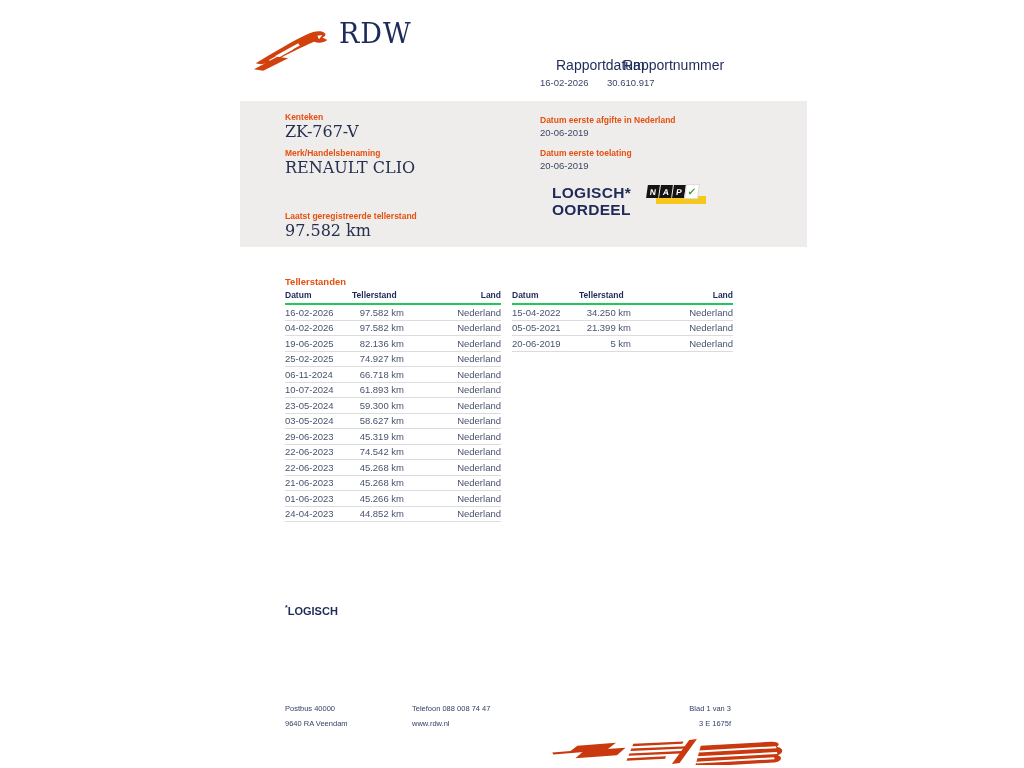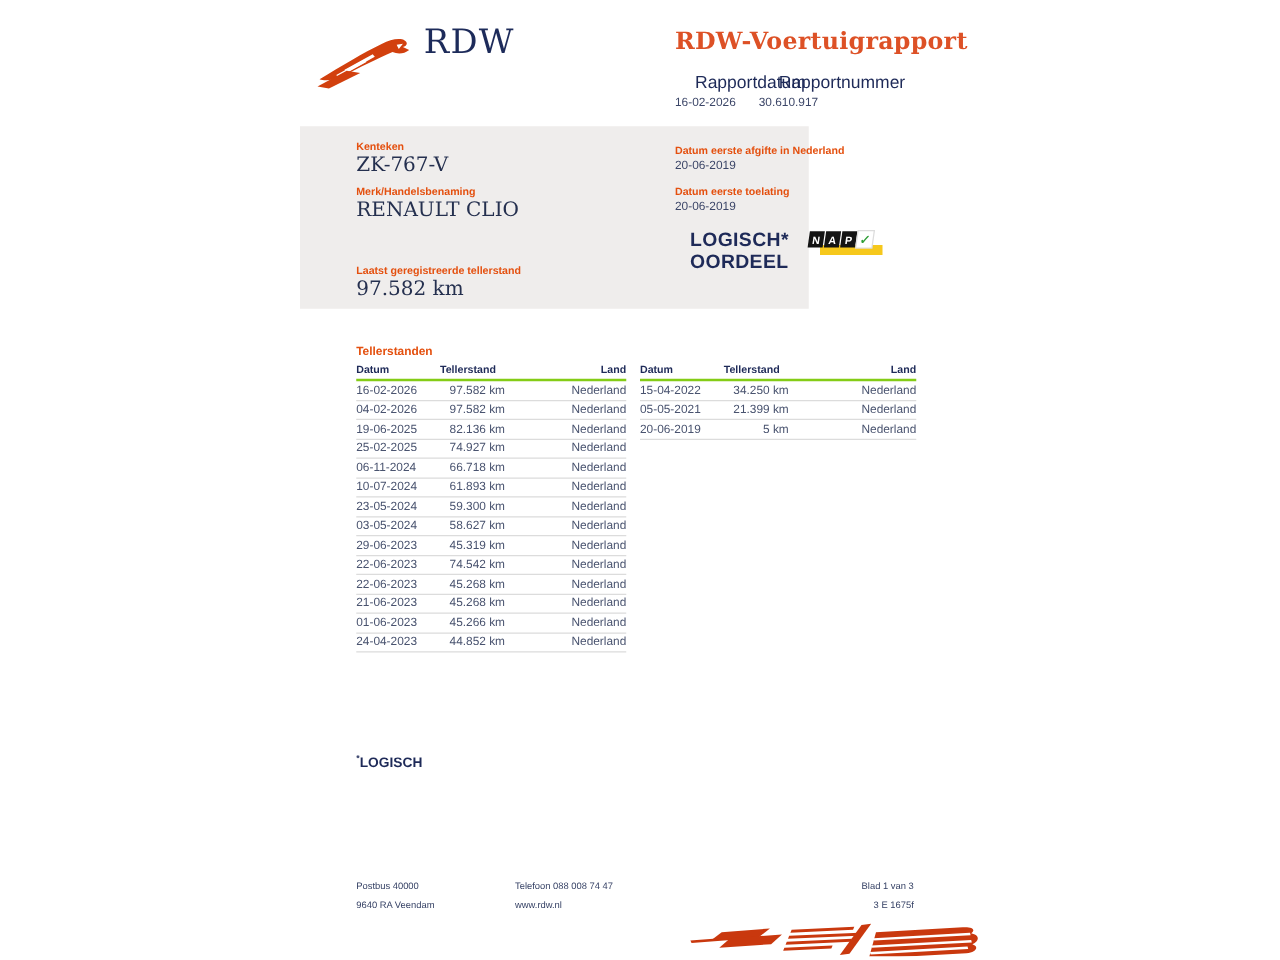--- a/index.html
+++ b/index.html
@@ -12,41 +12,41 @@
               font-size:27px;color:#1d2b5a;letter-spacing:1px;}
   .doc-title{position:absolute;left:540px;top:22px;font-family:"DejaVu Serif",serif;
              font-size:19px;font-weight:600;color:#dd5126;letter-spacing:.2px;}
   .report-meta{position:absolute;left:540px;top:57px;display:flex;}
   .meta-col{width:67px;}
   .meta-col.wide{width:auto;}
   .meta-label{font-size:14px;font-weight:normal;color:#1e2a58;margin-bottom:4px;white-space:nowrap;margin-left:16px;}
   .meta-value{font-size:9.5px;color:#3c4668;white-space:nowrap;}
 
   
-  .summary-panel{position:absolute;left:240px;top:101px;width:407px;height:146px;background:#efedec;}
+  .summary-panel{position:absolute;left:240px;top:101px;width:567px;height:146px;background:#efedec;}
   .sp{position:absolute;white-space:nowrap;}
   .label-orange{font-size:8.5px;font-weight:bold;color:#e4500f;}
   .value-serif{font-family:"DejaVu Serif",serif;font-size:16px;color:#25304f;}
   .value-small{font-size:9.5px;color:#3c4668;}
   .oordeel{font-size:15.5px;font-weight:800;line-height:17px;color:#1e2a58;letter-spacing:.3px;}
 
   
   .nap{position:absolute;left:407px;top:84px;width:54px;height:21px;}
   .nap-bar{position:absolute;left:9px;right:-5px;top:11px;height:8px;background:#f6c81c;}
   .nap-tiles{position:absolute;left:0;top:0;display:flex;gap:1px;transform:skewX(-8deg);}
   .nap-tile{width:12px;height:13px;background:#141414;color:#fff;font-size:8.5px;font-weight:bold;
             display:flex;align-items:center;justify-content:center;}
   .nap-tile.check{background:#fff;color:#2f9e36;box-shadow:0 0 0 1px #dcdcdc;font-size:10px;}
 
   
   .section-heading{position:absolute;left:285px;top:276px;font-size:9.5px;font-weight:bold;color:#e4500f;}
   .ttable{position:absolute;top:290px;}
   .ttable.left{left:285px;width:216px;}
   .ttable.right{left:512px;width:221px;}
-  .thead{display:flex;padding-bottom:3px;border-bottom:2px solid #84cc16;
+  .thead{display:flex;padding-bottom:3px;border-bottom:2px solid #22c55e;
          font-size:8.5px;font-weight:bold;color:#1e2a58;}
   .trow{display:flex;height:14.5px;align-items:center;border-bottom:1px solid #dcdcdc;
         font-size:9.5px;color:#49536f;}
   .c0{width:67px;text-align:left;}
   .c1{width:52px;text-align:right;}
   .thead .c1{text-align:left;}
   .c2{flex:1;text-align:right;}
 
   
   .footnote-title{position:absolute;left:285px;top:604px;font-size:11px;font-weight:800;color:#1e2a58;}
@@ -69,21 +69,20 @@
 
   <svg class="bird-logo" viewBox="0 0 100 60" aria-hidden="true">
     <path fill="#d2400e" d="M4 46 C 24 34, 47 20, 64 12 C 72 8, 81 6, 86 9 C 89 11, 88 14, 84 15 L 90 18 C 85 22, 79 22, 74 20 C 60 26, 42 35, 27 43 C 18 47, 9 48, 4 46 Z"></path>
     <path fill="#ffffff" d="M28 37 L55 22 L57 24.5 L30 39.5 Z"></path>
     <path fill="#ffffff" d="M20 42 L47 27 L49 29.5 L22 44.5 Z"></path>
     <path fill="#ffffff" d="M78 13 L84 12 L80 17 Z"></path>
     <path fill="#d2400e" d="M2 53 L30 38 L43 40 L13 55 Z"></path>
   </svg>
   <div class="brand-text">RDW</div>
 
-  <h1 class="doc-title" style="margin:0;">RDW-Voertuigrapport</h1>
 
   <div class="report-meta">
     <div class="meta-col">
       <div class="meta-label">Rapportdatum</div>
       <div class="meta-value">16-02-2026</div>
     </div>
     <div class="meta-col wide">
       <div class="meta-label">Rapportnummer</div>
       <div class="meta-value">30.610.917</div>
     </div>

